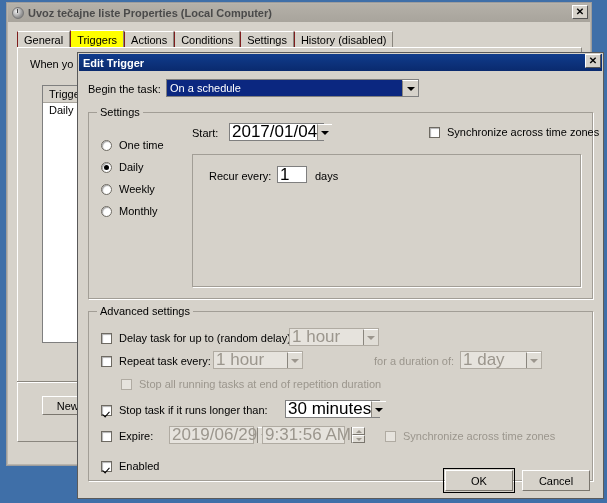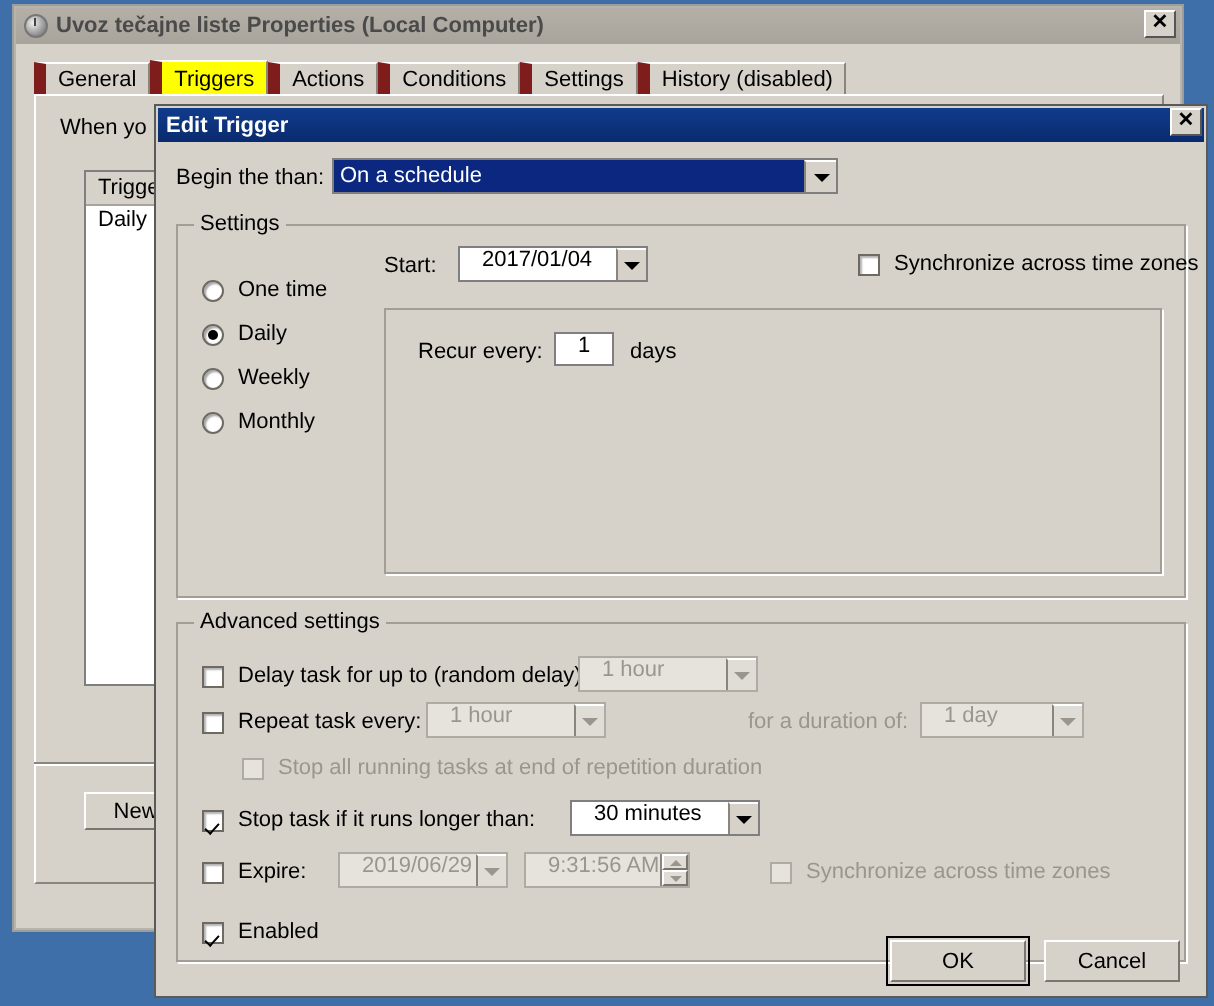--- a/index.html
+++ b/index.html
@@ -52,21 +52,21 @@
   
   .tabstrip {
     position:absolute; left:10px; top:27px; width:565px; height:18px;
     display:flex; align-items:flex-end;
   }
   .tab {
     height:17px; padding:0 6px;
     display:flex; align-items:center;
     font-size:11px;
     background:#d6d2ca;
-    border-left:6px solid #7f1d1d; border-top:1px solid #fff; border-right:1px solid #8a867e;
+    border-left:1px solid #7f1d1d; border-top:1px solid #fff; border-right:1px solid #8a867e;
     box-sizing:border-box; white-space:nowrap;
   }
   .tab.selected { background:#ffff00; height:18px; font-weight:normal; }
 
   .tabpage {
     position:absolute; left:10px; top:44px; width:565px; height:395px;
     background:#d6d2ca; border:1px solid #fff; border-right-color:#8a867e; border-bottom-color:#8a867e;
     box-sizing:border-box;
   }
   .when-text { position:absolute; left:12px; top:10px; font-size:11px; white-space:nowrap; }
@@ -181,22 +181,22 @@
     content:"";
     position:absolute; left:2px; top:4px;
     width:3px; height:6px;
     border:solid #000; border-width:0 1.6px 1.6px 0;
     transform: rotate(42deg);
   }
 
   
   .field {
     position:absolute; background:#fff; border:1px solid #7f7f7f;
-    box-sizing:border-box; display:flex; align-items:flex-start;
-    font-size:11px; padding-left:11px; white-space:nowrap;
+    box-sizing:border-box; display:flex; align-items:center;
+    font-size:17px; padding-left:2px; white-space:nowrap;
   }
   .field.dim { background:#e6e3dd; color:#9b968d; border-color:#b0aba2; }
   .field .txt { flex:1; }
 
   .dropbtn {
     width:15px; align-self:stretch; background:#d6d2ca;
     border-left:1px solid #8a867e; border-top:1px solid #fff;
     display:flex;align-items:center;justify-content:center; box-sizing:border-box; flex:none;
   }
   .dropbtn.dim { background:#e0ddd6; }
@@ -268,21 +268,21 @@
     </div>
     <div class="parent-sep"></div>
   </div>
 
   <div class="dialog">
     <div class="dlg-titlebar">
       <span class="dlg-title-text">Edit Trigger</span>
     </div>
     <div class="dlg-close">✕</div>
 
-    <div class="lbl begin-label">Begin the than:</div>
+    <div class="lbl begin-label">Begin the task:</div>
     <div class="combo-begin">
       <div class="val">On a schedule</div>
       <div class="combo-arrow">
           <i class="arr"></i>
         </div>
     </div>
 
     <div class="group" id="grp-settings">
       <div class="group-title">Settings</div>
 

